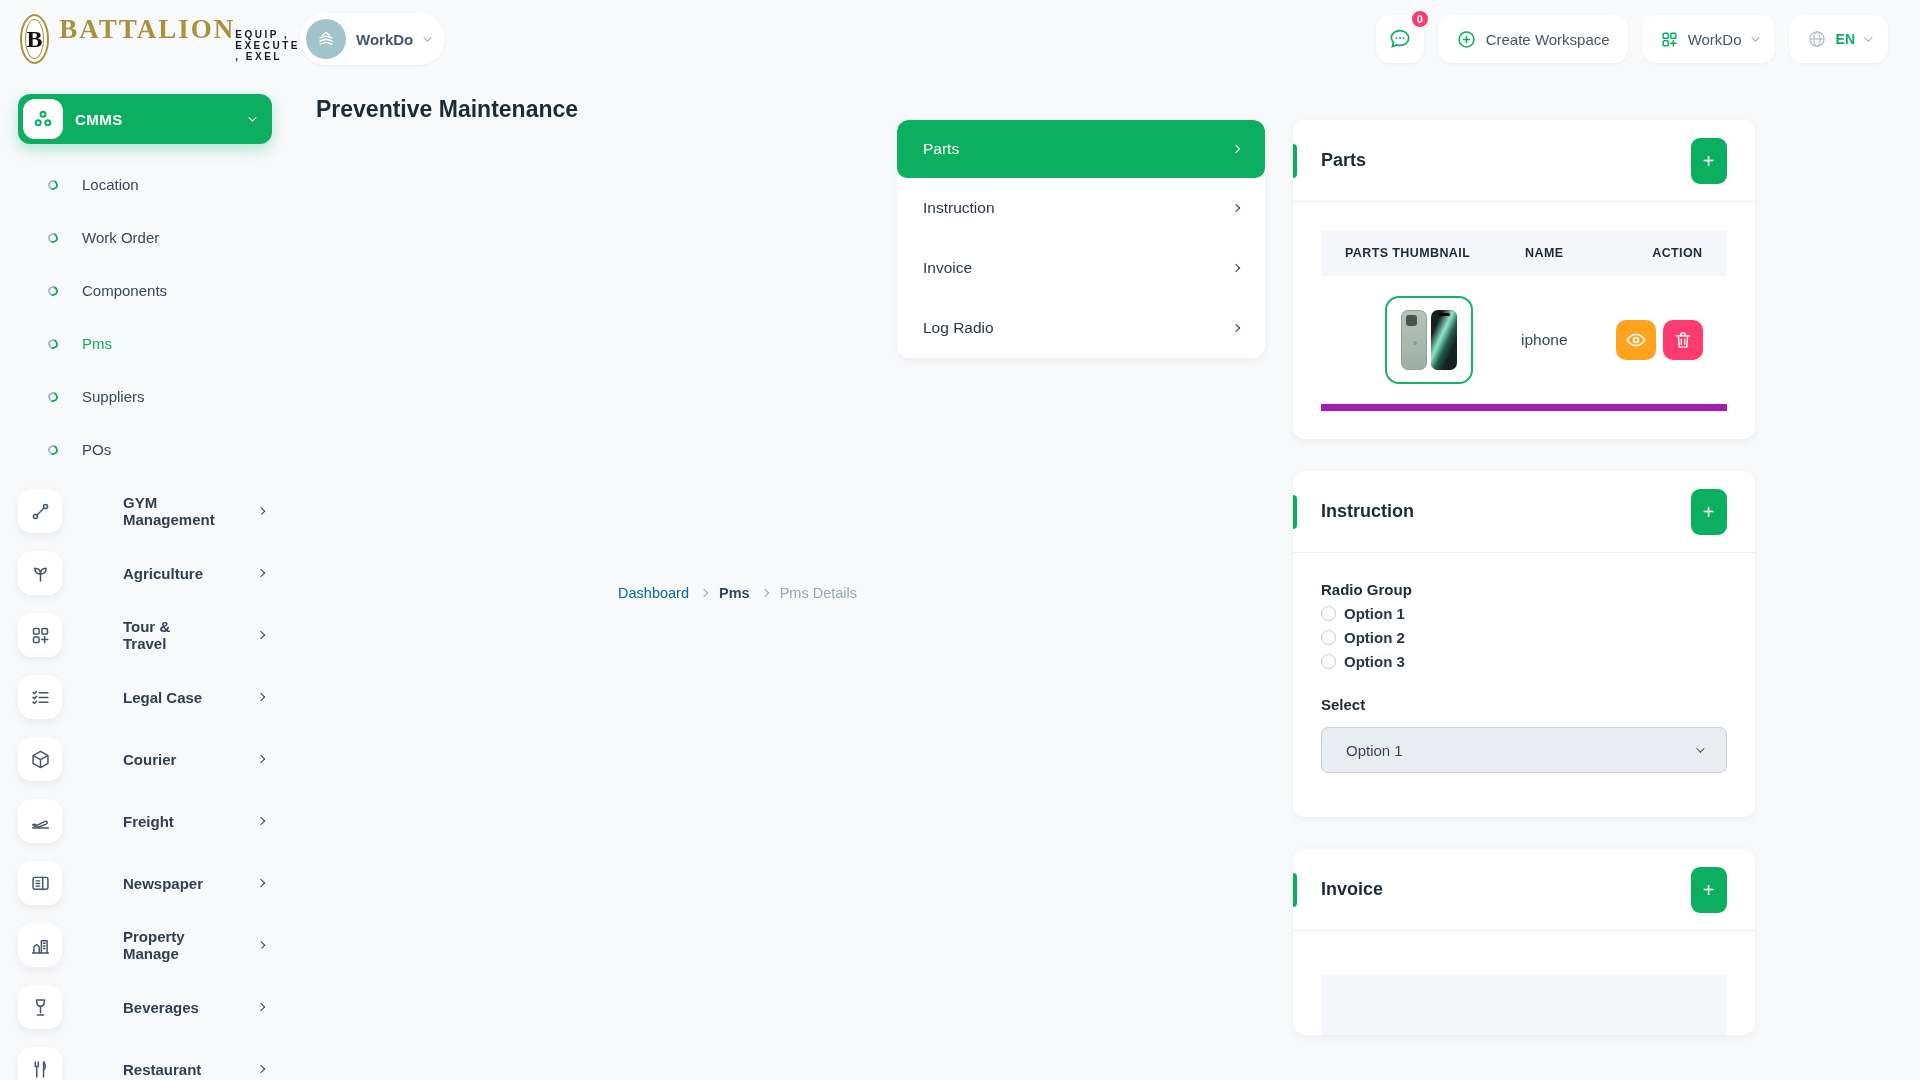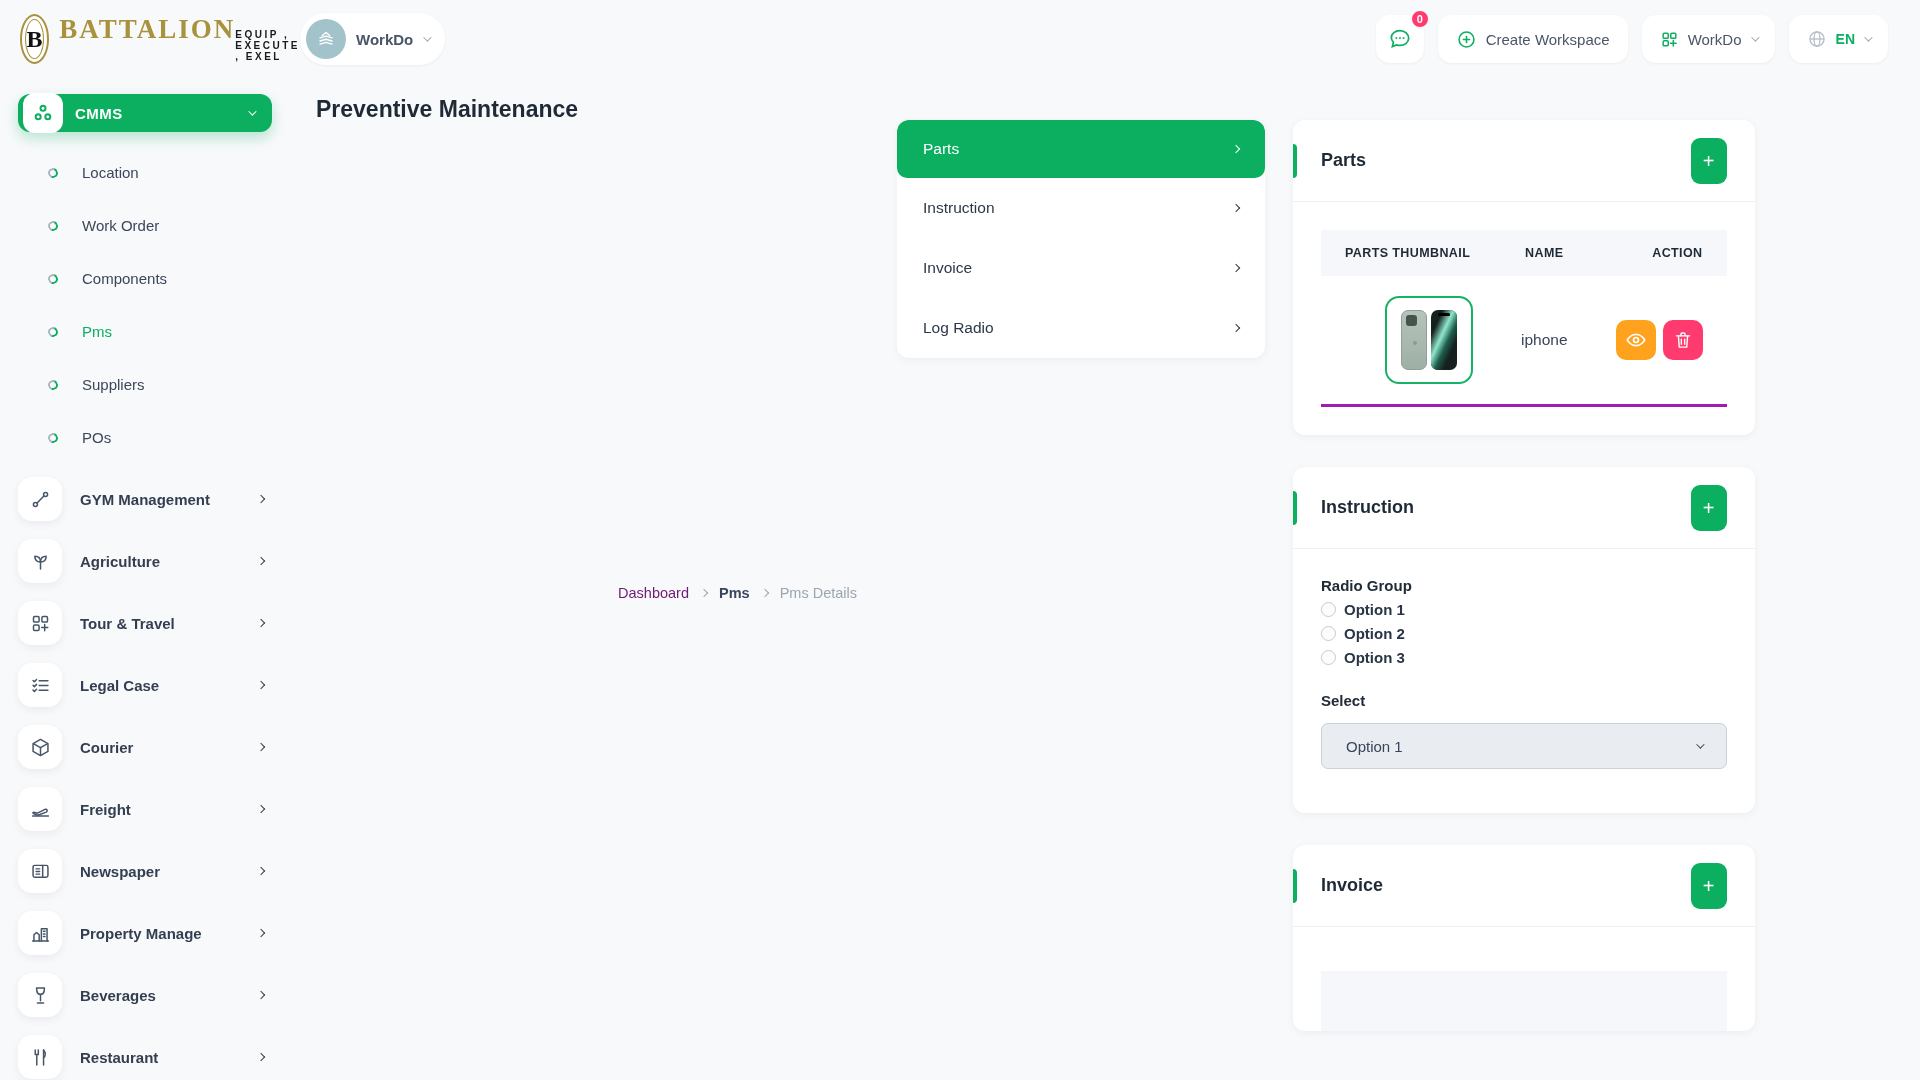--- a/index.html
+++ b/index.html
@@ -29,40 +29,40 @@
   
   .chev { display:inline-block; width:8px; height:8px; border-right:1.8px solid currentColor; border-bottom:1.8px solid currentColor; }
   .chev.down { transform:rotate(45deg) translateY(-2px); }
   .chev.right { transform:rotate(-45deg); }
   .chev.sm { width:6px; height:6px; }
   .chev.gray { color:#9aa6b2; }
 
   
   .layout { display:flex; height:1002px; }
   .sidebar { width:290px; flex:0 0 290px; padding:16px 18px 0 18px; }
-  .app-switch { height:38px; background:#0caf60; border-radius:12px; display:flex; align-items:center; gap:12px; padding:5px 18px 5px 5px; box-shadow:0 6px 14px rgba(12,175,96,.28); cursor:pointer; }
+  .app-switch { height:50px; background:#0caf60; border-radius:12px; display:flex; align-items:center; gap:12px; padding:5px 18px 5px 5px; box-shadow:0 6px 14px rgba(12,175,96,.28); cursor:pointer; }
   .app-switch .tile { width:40px; height:40px; background:#fff; border-radius:12px; display:flex; align-items:center; justify-content:center; }
   .app-switch .lbl { color:#fff; font-weight:bold; font-size:15px; letter-spacing:.5px; }
   .app-switch .chev { color:#fff; margin-left:auto; }
 
   .sub-list { margin:14px 0 4px 0; }
   .sub-item { display:flex; align-items:center; gap:24px; height:53px; padding-left:30px; font-size:15px; color:#3c4759; cursor:pointer; }
   .sub-item .donut { width:10px; height:10px; border-radius:50%; border:2px solid #0caf60; border-top-color:#aab4bf; border-left-color:#aab4bf; transform:rotate(-25deg); flex:0 0 auto; }
   .sub-item.active { color:#0caf60; }
 
-  .mod-item { display:flex; align-items:center; height:62px; cursor:pointer; padding-right:8px; }
+  .mod-item { display:flex; align-items:center; height:62px; cursor:pointer; padding-right:8px;gap:43px; }
   .mod-item .tile { width:44px; height:44px; background:#fff; border-radius:14px; display:flex; align-items:center; justify-content:center; box-shadow:0 3px 8px rgba(16,24,40,.06); color:#475569; flex:0 0 auto; }
   .mod-item .lbl { margin-left:18px; font-size:15px; font-weight:bold; color:#333f51; }
   .mod-item .chev { margin-left:auto; color:#333f51; }
 
   
   .main { flex:1; padding:18px 48px 0 26px; display:flex; flex-direction:row;gap:40px; }
   .page-title { font-size:23px; font-weight:bold; color:#1f2a37; }
   .crumbs { display:flex; align-items:center; gap:12px; margin-top:10px; font-size:14.5px; }
-  .crumb.link { color:#701a75; cursor:pointer; }
+  .crumb.link { color:#0369a1; cursor:pointer; }
   .crumb.here { color:#39455a; font-weight:bold; }
   .crumb.muted { color:#9aa6b2; }
 
   .content-row { display:flex; gap:28px; margin-top:24px; align-items:flex-start; }
 
   .menu-card { width:368px; flex:0 0 368px; background:#fff; border-radius:12px; box-shadow:0 2px 8px rgba(16,24,40,.05); overflow:hidden; }
   .menu-item { display:flex; align-items:center; justify-content:space-between; height:60px; padding:0 26px; font-size:15.5px; color:#2c3849; cursor:pointer; }
   .menu-item.active { background:#0caf60; color:#fff; border-radius:10px; height:58px; }
 
   .cards-col { flex:1; display:flex; flex-direction:column; gap:32px; min-width:0; }
@@ -73,21 +73,21 @@
   .add-btn { width:36px; height:46px; background:#0caf60; border:none; border-radius:9px; color:#fff; font-size:20px; line-height:1; cursor:pointer; display:flex; align-items:center; justify-content:center; }
 
   
   .card-body { padding:28px; }
   table.parts { width:100%; border-collapse:collapse; }
   table.parts thead tr { background:#f5f7fb; }
   table.parts th { font-size:12.5px; font-weight:bold; letter-spacing:.4px; color:#1f2a37; padding:16px 24px; text-transform:uppercase; }
   th.col-thumb { text-align:left; width:34%; }
   th.col-name { text-align:center; }
   th.col-action { text-align:right; width:20%; }
-  td { padding:20px 24px; border-bottom:3px solid #a21caf; }
+  td { padding:20px 24px; border-bottom:7px solid #a21caf; }
   .thumb { width:88px; height:88px; border:2px solid #16b364; border-radius:14px; background:#fff; display:flex; align-items:center; justify-content:center; gap:4px; margin-left:40px; cursor:pointer; }
   .phone-back { width:26px; height:60px; background:linear-gradient(180deg,#b6c3ba,#9db0a5); border:1px solid #8fa096; border-radius:7px; position:relative; }
   .phone-back::before { content:""; position:absolute; top:4px; left:4px; width:11px; height:11px; background:#47544d; border-radius:3px; }
   .phone-back::after { content:""; position:absolute; top:30px; left:11px; width:4px; height:4px; background:#8a9b91; border-radius:50%; }
   .phone-front { width:26px; height:60px; background:#15211f; border-radius:7px; position:relative; overflow:hidden; }
   .phone-front::before { content:""; position:absolute; inset:0; background:linear-gradient(115deg,transparent 22%,#8fe7cc 42%,#1f5d4c 58%,transparent 74%); }
   .phone-front::after { content:""; position:absolute; top:3px; left:7px; width:12px; height:3px; background:#000; border-radius:2px; }
   .cell-name { text-align:center; font-size:15.5px; color:#39455a; }
   .cell-action { text-align:right; }
   .act-wrap { display:inline-flex; gap:7px; }

